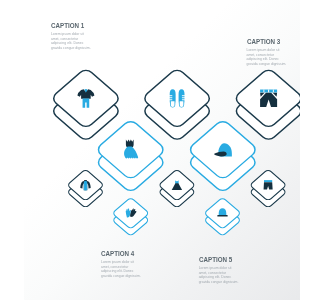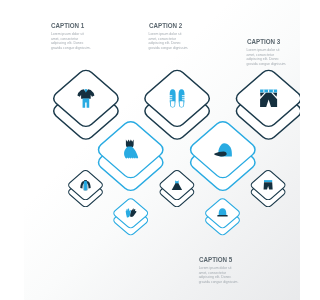--- a/index.html
+++ b/index.html
@@ -164,25 +164,25 @@
     <path d="M50 4 C71 4 85 22 85 48 L85 66 L15 66 L15 48 C15 22 29 4 50 4 Z" fill="#29abe2"></path>
     <rect x="2" y="66" width="96" height="13" rx="5" fill="#15303f"></rect>
   </g>
       </g>
     </svg>
 
   <div class="cap" id="cap1" style="left:26.9px;top:22px;">
     <div class="cap-title">CAPTION 1</div>
     <div class="cap-body">Lorem ipsum dolor sit amet, consectetur adipiscing elit. Donec gravida congue dignissim.</div>
   </div>
-  <div class="cap" id="cap2" style="left:124.5px;top:22px;">
-    <div class="cap-title">CAPTION 2</div>
+  <div class="cap" id="cap3" style="left:222.5px;top:38px;">
+    <div class="cap-title">CAPTION 3</div>
     <div class="cap-body">Lorem ipsum dolor sit amet, consectetur adipiscing elit. Donec gravida congue dignissim.</div>
   </div>
-  <div class="cap" id="cap3" style="left:222.5px;top:38px;">
-    <div class="cap-title">CAPTION 3</div>
+  <div class="cap" id="cap4" style="left:77px;top:250px;">
+    <div class="cap-title">CAPTION 4</div>
     <div class="cap-body">Lorem ipsum dolor sit amet, consectetur adipiscing elit. Donec gravida congue dignissim.</div>
   </div>
   <div class="cap" id="cap5" style="left:174.7px;top:256px;">
     <div class="cap-title">CAPTION 5</div>
     <div class="cap-body">Lorem ipsum dolor sit amet, consectetur adipiscing elit. Donec gravida congue dignissim.</div>
   </div>
 </div>
 
 </body></html>

